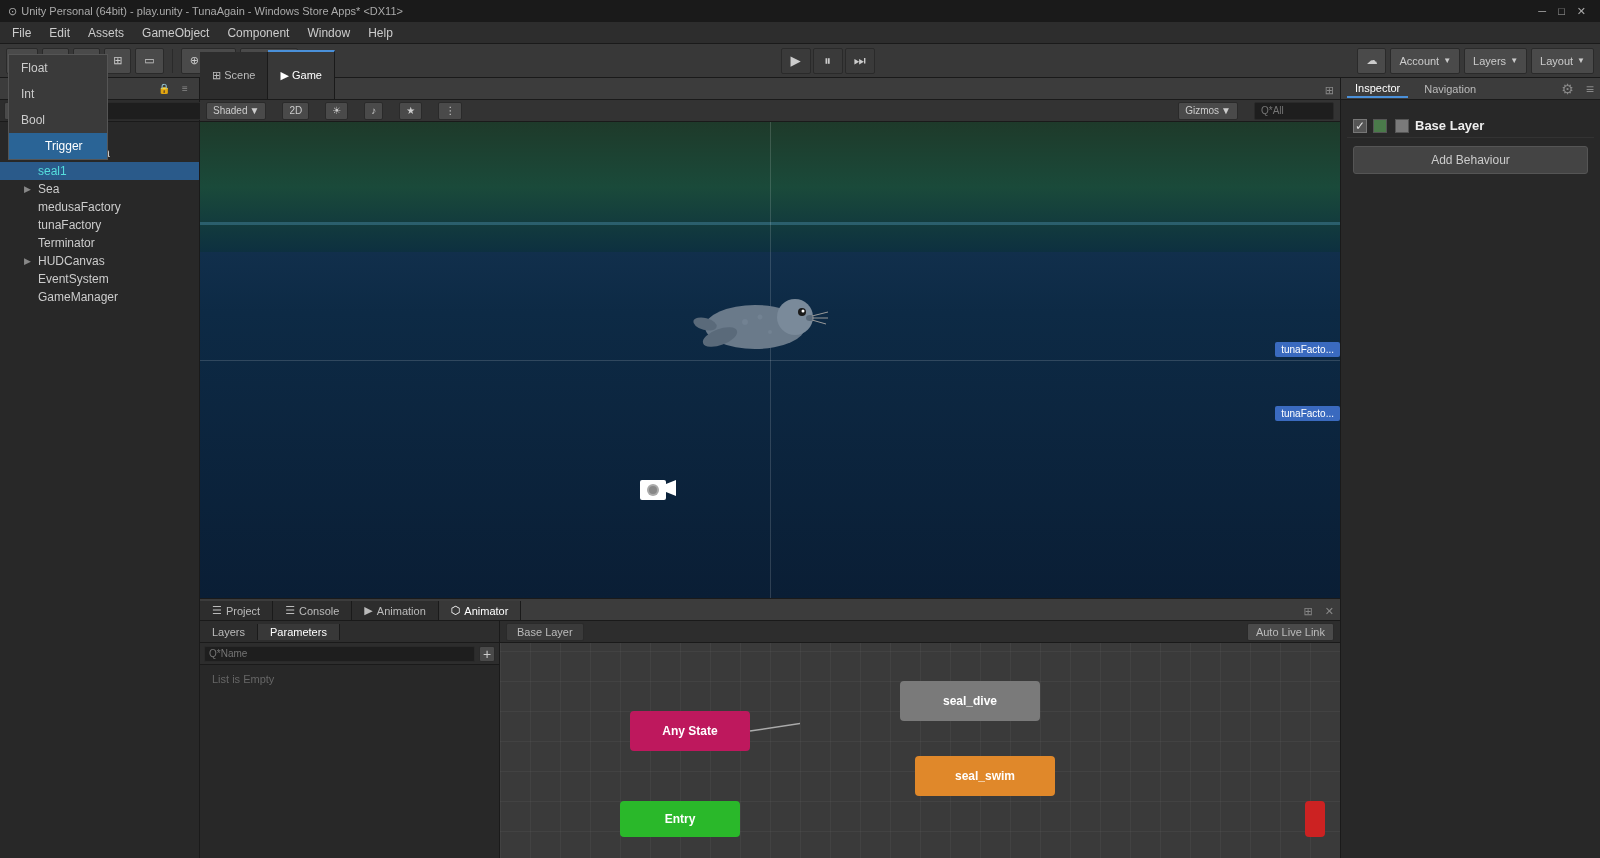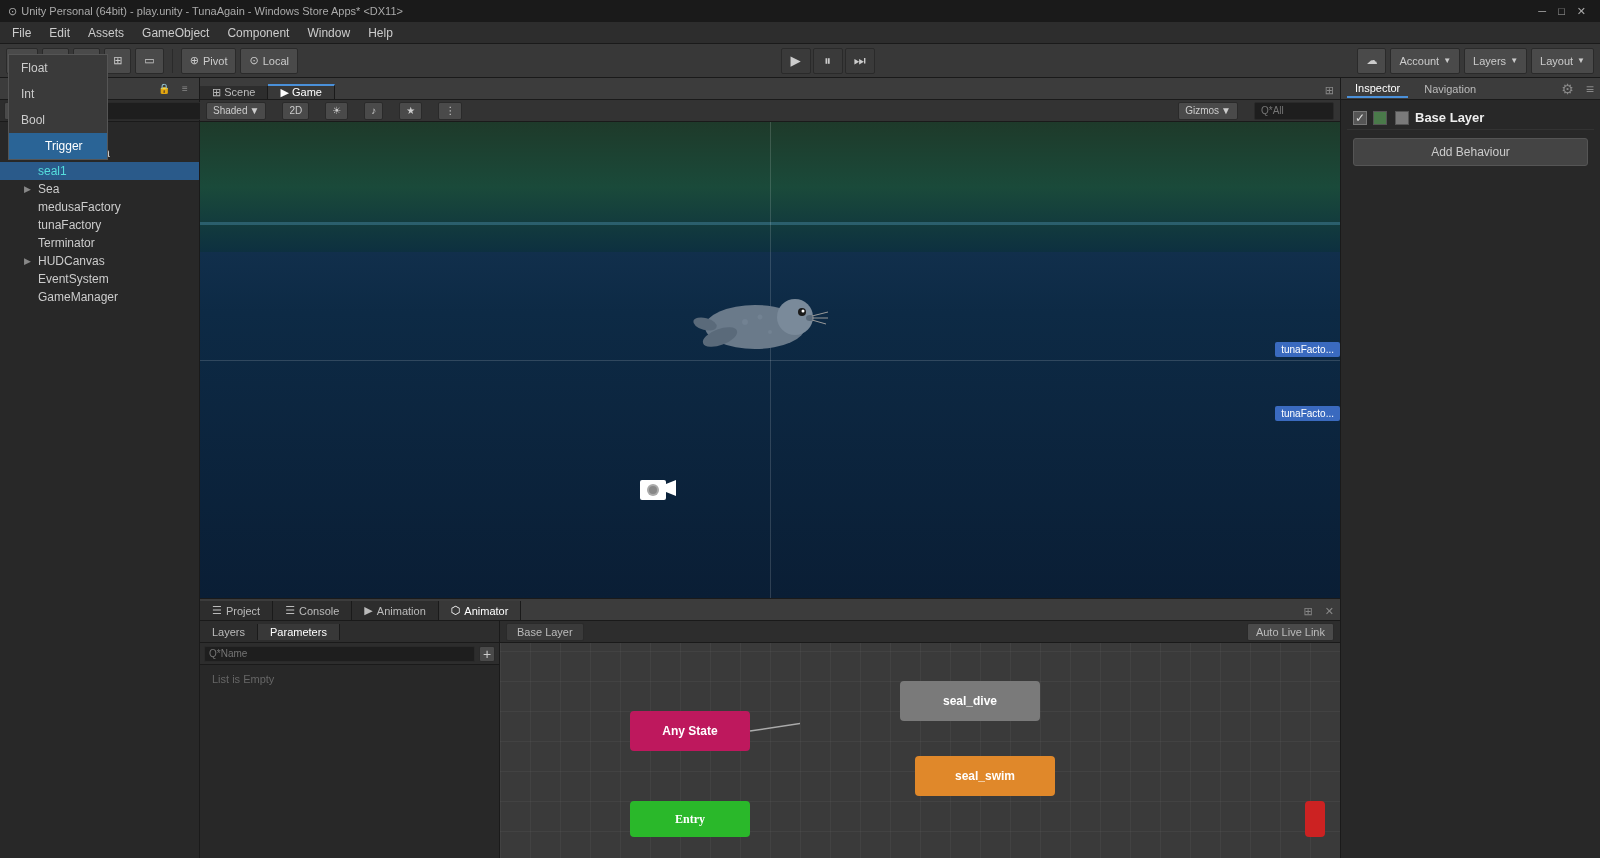--- a/index.html
+++ b/index.html
@@ -57,21 +57,21 @@
     .search-box { flex: 1; height: 18px; background: #1e1e1e; border: 1px solid #2a2a2a; color: #ccc; font-size: 10px; padding: 0 4px; border-radius: 2px; }
     .hierarchy-content { flex: 1; overflow-y: auto; padding: 4px 0; }
     .hier-item { padding: 2px 8px 2px 12px; font-size: 12px; color: #ccc; cursor: pointer; display: flex; align-items: center; gap: 4px; }
     .hier-item.selected { background: #2a5a8a; color: #fff; }
     .hier-item.indent1 { padding-left: 24px; }
     .hier-item .expand-arrow { font-size: 9px; color: #888; width: 10px; }
 
     
     #center { flex: 1; display: flex; flex-direction: column; }
     #scene-tabs { height: 22px; background: #3c3c3c; display: flex; align-items: flex-end; border-bottom: 1px solid #1a1a1a; }
-    .scene-tab { padding: 0 12px; font-size: 11px; color: #bbb; cursor: pointer; border-right: 1px solid #1a1a1a; background: #2d2d2d; }
+    .scene-tab { padding: 17px 12px; font-size: 11px; color: #bbb; cursor: pointer; border-right: 1px solid #1a1a1a; background: #2d2d2d; }
     .scene-tab.active { background: #383838; color: #fff; border-top: 2px solid #4a90d9; }
     #scene-toolbar { height: 22px; background: #333; display: flex; align-items: center; padding: 0 6px; gap: 16px; border-bottom: 1px solid #1a1a1a; }
     .scene-ctrl { height: 18px; padding: 0 6px; background: #4a4a4a; border: 1px solid #2a2a2a; color: #ccc; font-size: 10px; cursor: pointer; border-radius: 2px; display: flex; align-items: center; gap: 2px; }
     #scene-view { flex: 1; background: #1a2a3a; position: relative; overflow: hidden; }
     
     #sea-bg { position: absolute; inset: 0; background: linear-gradient(180deg, #1a3a5a 0%, #0d2a45 40%, #0a1e35 100%); }
     #water-surface { position: absolute; top: 100px; left: 0; right: 0; height: 3px; background: rgba(100,180,220,0.3); }
     
     #seal { position: absolute; top: 160px; left: 490px; width: 140px; height: 80px; }
     
@@ -107,34 +107,34 @@
     .auto-live-btn { margin-left: auto; padding: 2px 8px; font-size: 11px; color: #bbb; background: #4a4a4a; border: 1px solid #2a2a2a; border-radius: 2px; cursor: pointer; }
 
     
     .anim-node {
       position: absolute; border-radius: 4px; display: flex; align-items: center; justify-content: center;
       font-size: 12px; font-weight: bold; color: #fff; cursor: pointer;
     }
     #node-any-state { width: 120px; height: 40px; background: #be185d; top: 90px; left: 130px; }
     #node-seal-dive { width: 140px; height: 40px; background: #7a7a7a; top: 60px; left: 400px; }
     #node-seal-swim { width: 140px; height: 40px; background: #e0882a; top: 135px; left: 415px; }
-    #node-entry { width: 120px; height: 36px; background: #2ab82a; top: 180px; left: 130px; font-family: Liberation Serif, serif; }
+    #node-entry { width: 120px; height: 36px; background: #2ab82a; top: 180px; left: 120px; }
     #node-exit-red { width: 20px; height: 36px; background: #cc2222; top: 180px; right: 15px; }
 
     
     #param-dropdown {
       position: absolute; background: #3a3a3a; border: 1px solid #555; z-index: 10;
       width: 100px; top: 54px; left: 8px;
     }
     .dropdown-item { padding: 6px 12px; font-size: 12px; color: #ccc; cursor: pointer; }
     .dropdown-item.selected { background: #2a6496; color: #fff; padding-left: 36px; }
 
     
     #inspector {
-      width: 260px; background: #282828; border-left: 1px solid #1a1a1a; display: flex; flex-direction: column;
+      width: 260px; background: #282828; border-left: 1px solid #1a1a1a; display: flex; flex-direction: column; gap: 8px;
     }
     .insp-header { height: 22px; background: #3c3c3c; display: flex; align-items: center; padding: 0 6px; gap: 8px; border-bottom: 1px solid #1a1a1a; }
     .insp-tab { padding: 2px 8px; font-size: 11px; color: #bbb; cursor: pointer; }
     .insp-tab.active { color: #fff; border-bottom: 2px solid #4a90d9; }
     .insp-settings { margin-left: auto; color: #888; cursor: pointer; font-size: 14px; }
     .insp-content { padding: 6px; }
     .insp-title-row { display: flex; align-items: center; gap: 6px; padding: 4px 6px; border-bottom: 1px solid #333; }
     .insp-checkbox { width: 14px; height: 14px; background: #555; border: 1px solid #777; display: flex; align-items: center; justify-content: center; cursor: pointer; }
     .insp-color-box { width: 14px; height: 14px; border: 1px solid #555; }
     .insp-title { font-size: 13px; color: #eee; font-weight: bold; }

